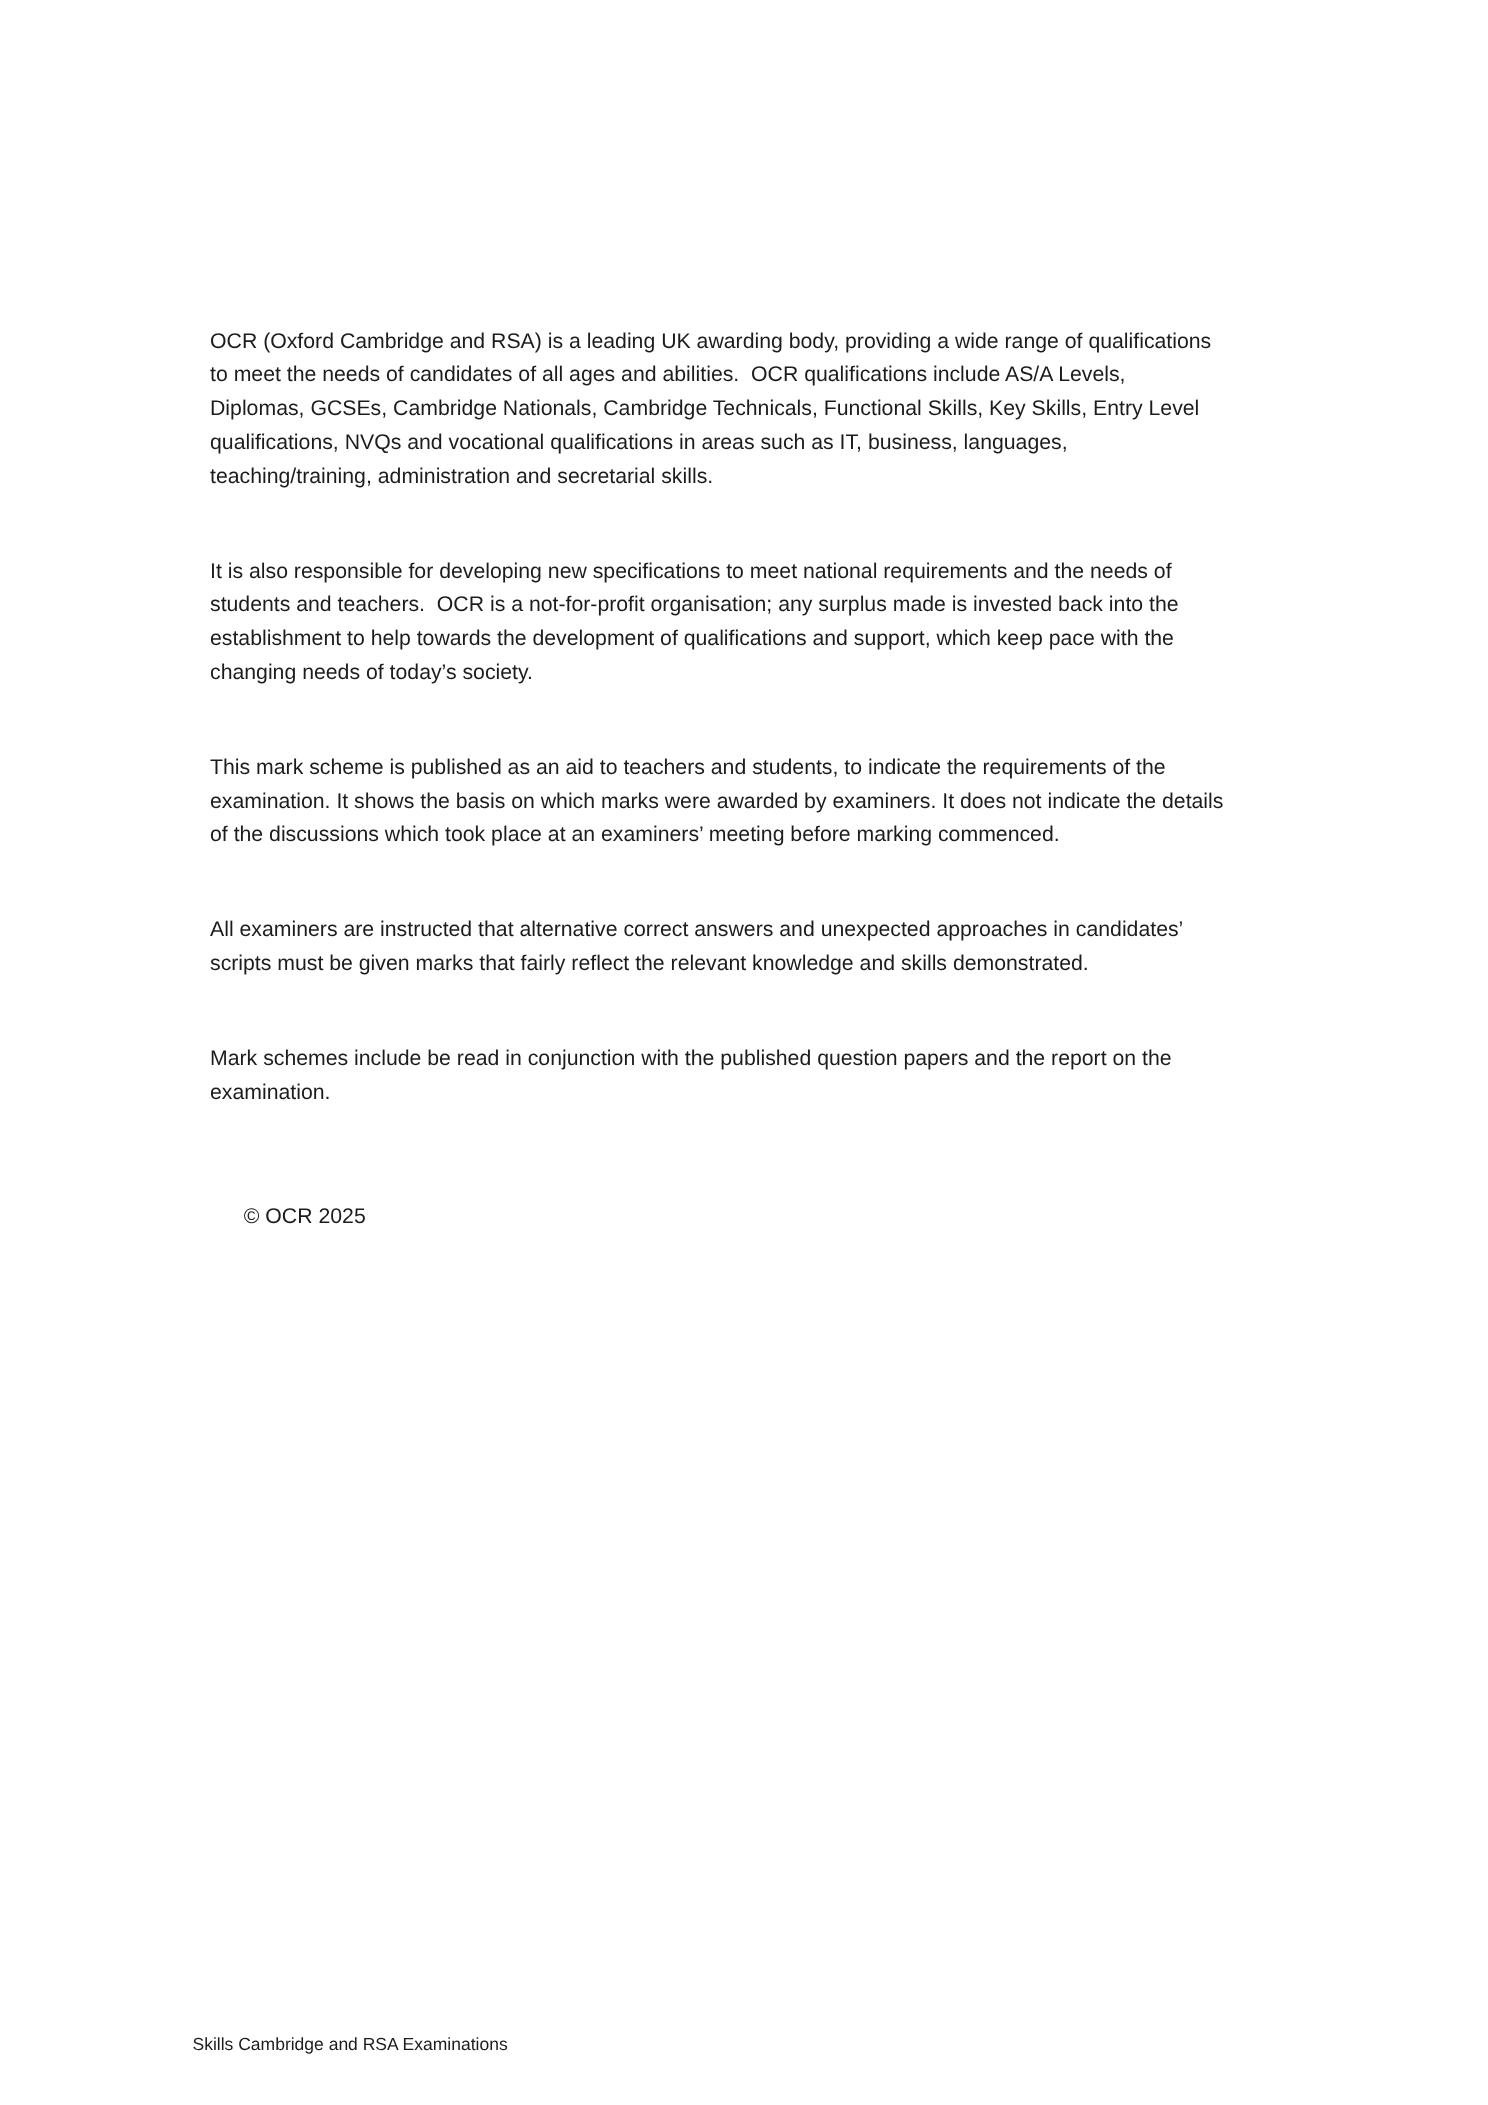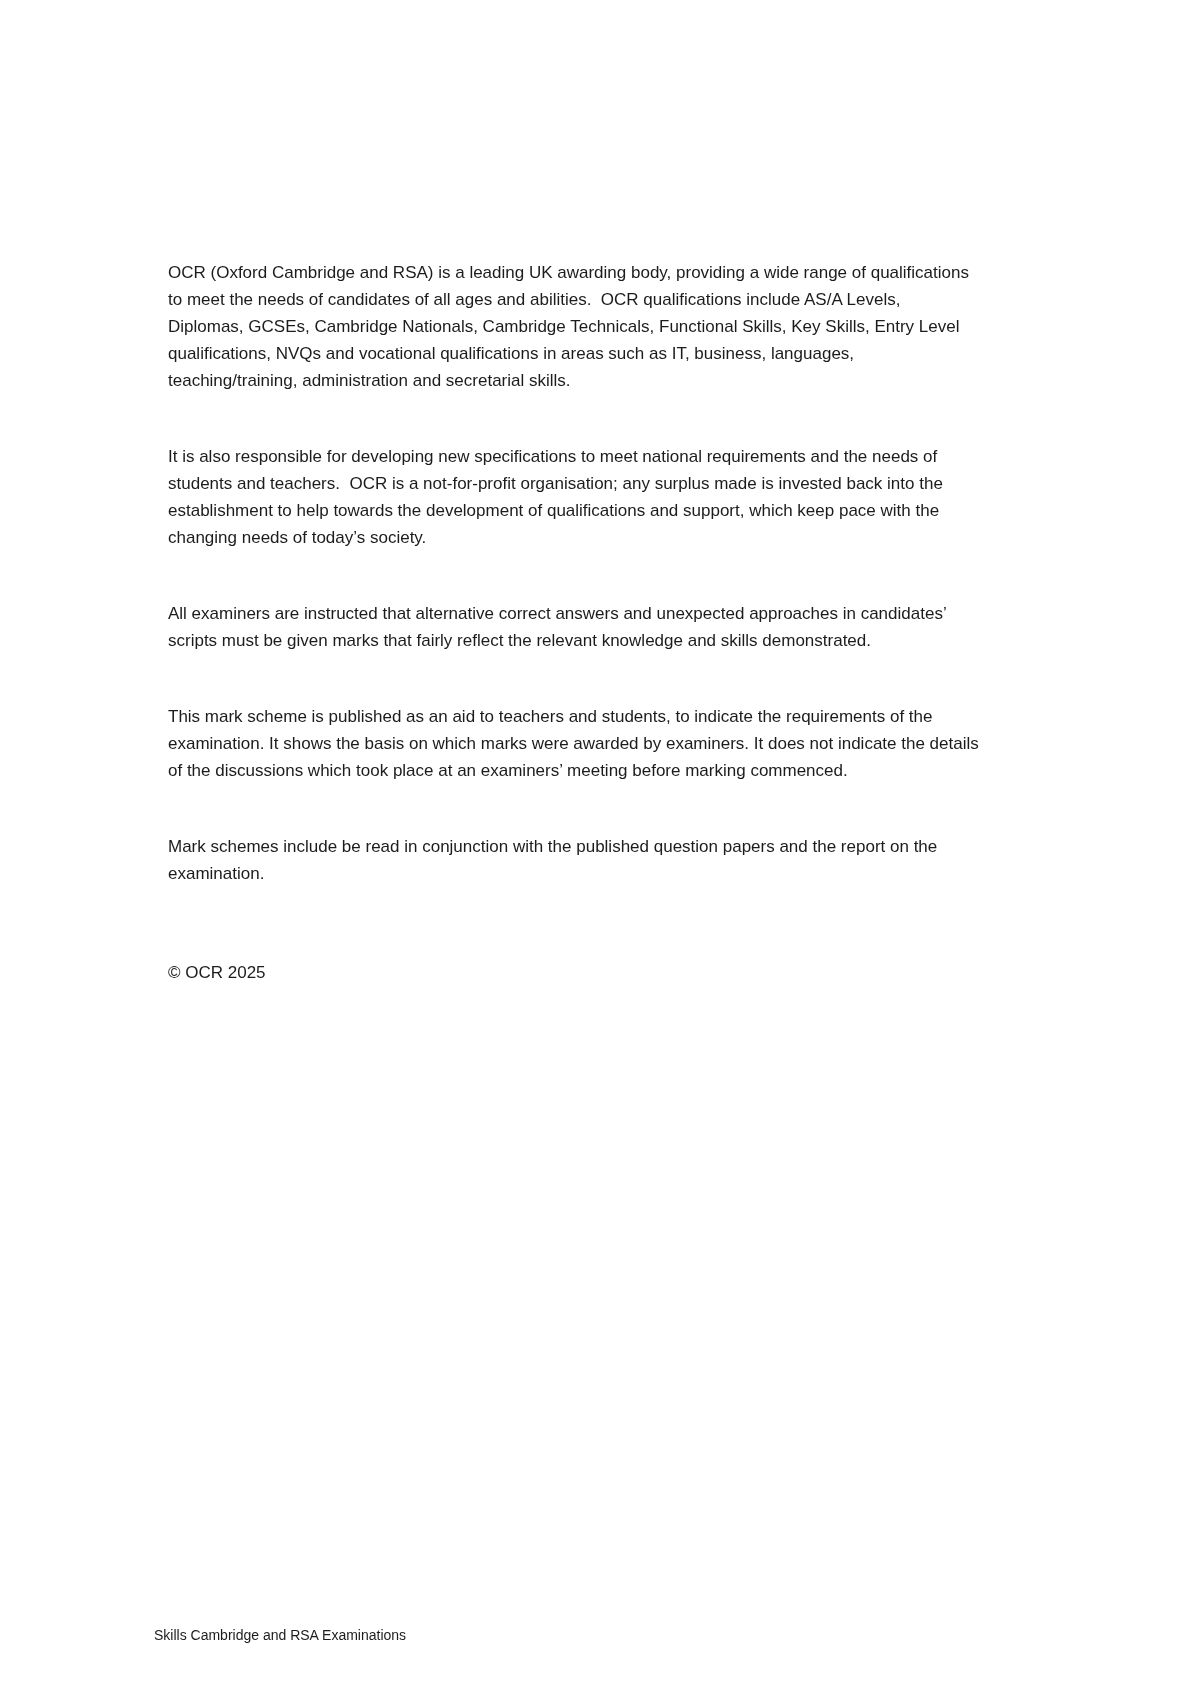--- a/index.html
+++ b/index.html
@@ -37,38 +37,39 @@
     color: #1c1c1c;
     margin-bottom: 21px;
     white-space: pre-wrap;
   }
 
   .copyright {
     font-size: 17px;
     line-height: 27px;
     color: #1c1c1c;
     margin-top: 44px;
+    margin-left: 27px;
   }
 
   .footer {
     position: absolute;
     left: 112px;
     bottom: 54px;
     font-size: 14px;
     line-height: 18px;
     color: #1c1c1c;
   }
 </style>
 </head>
 <body>
 
 <div class="page">
   <div class="content">
     <p class="para">OCR (Oxford Cambridge and RSA) is a leading UK awarding body, providing a wide range of qualifications to meet the needs of candidates of all ages and abilities.  OCR qualifications include AS/A Levels, Diplomas, GCSEs, Cambridge Nationals, Cambridge Technicals, Functional Skills, Key Skills, Entry Level qualifications, NVQs and vocational qualifications in areas such as IT, business, languages, teaching/training, administration and secretarial skills.</p>
     <p class="para">It is also responsible for developing new specifications to meet national requirements and the needs of students and teachers.  OCR is a not-for-profit organisation; any surplus made is invested back into the establishment to help towards the development of qualifications and support, which keep pace with the changing needs of today’s society.</p>
+    <p class="para">This mark scheme is published as an aid to teachers and students, to indicate the requirements of the examination. It shows the basis on which marks were awarded by examiners. It does not indicate the details of the discussions which took place at an examiners’ meeting before marking commenced.</p>
     <p class="para">All examiners are instructed that alternative correct answers and unexpected approaches in candidates’ scripts must be given marks that fairly reflect the relevant knowledge and skills demonstrated.</p>
-    <p class="para">This mark scheme is published as an aid to teachers and students, to indicate the requirements of the examination. It shows the basis on which marks were awarded by examiners. It does not indicate the details of the discussions which took place at an examiners’ meeting before marking commenced.</p>
     <p class="para">Mark schemes include be read in conjunction with the published question papers and the report on the examination.</p>
     <p class="copyright">© OCR 2025</p>
   </div>
 
   <div class="footer">Skills Cambridge and RSA Examinations</div>
 </div>
 
 </body></html>

